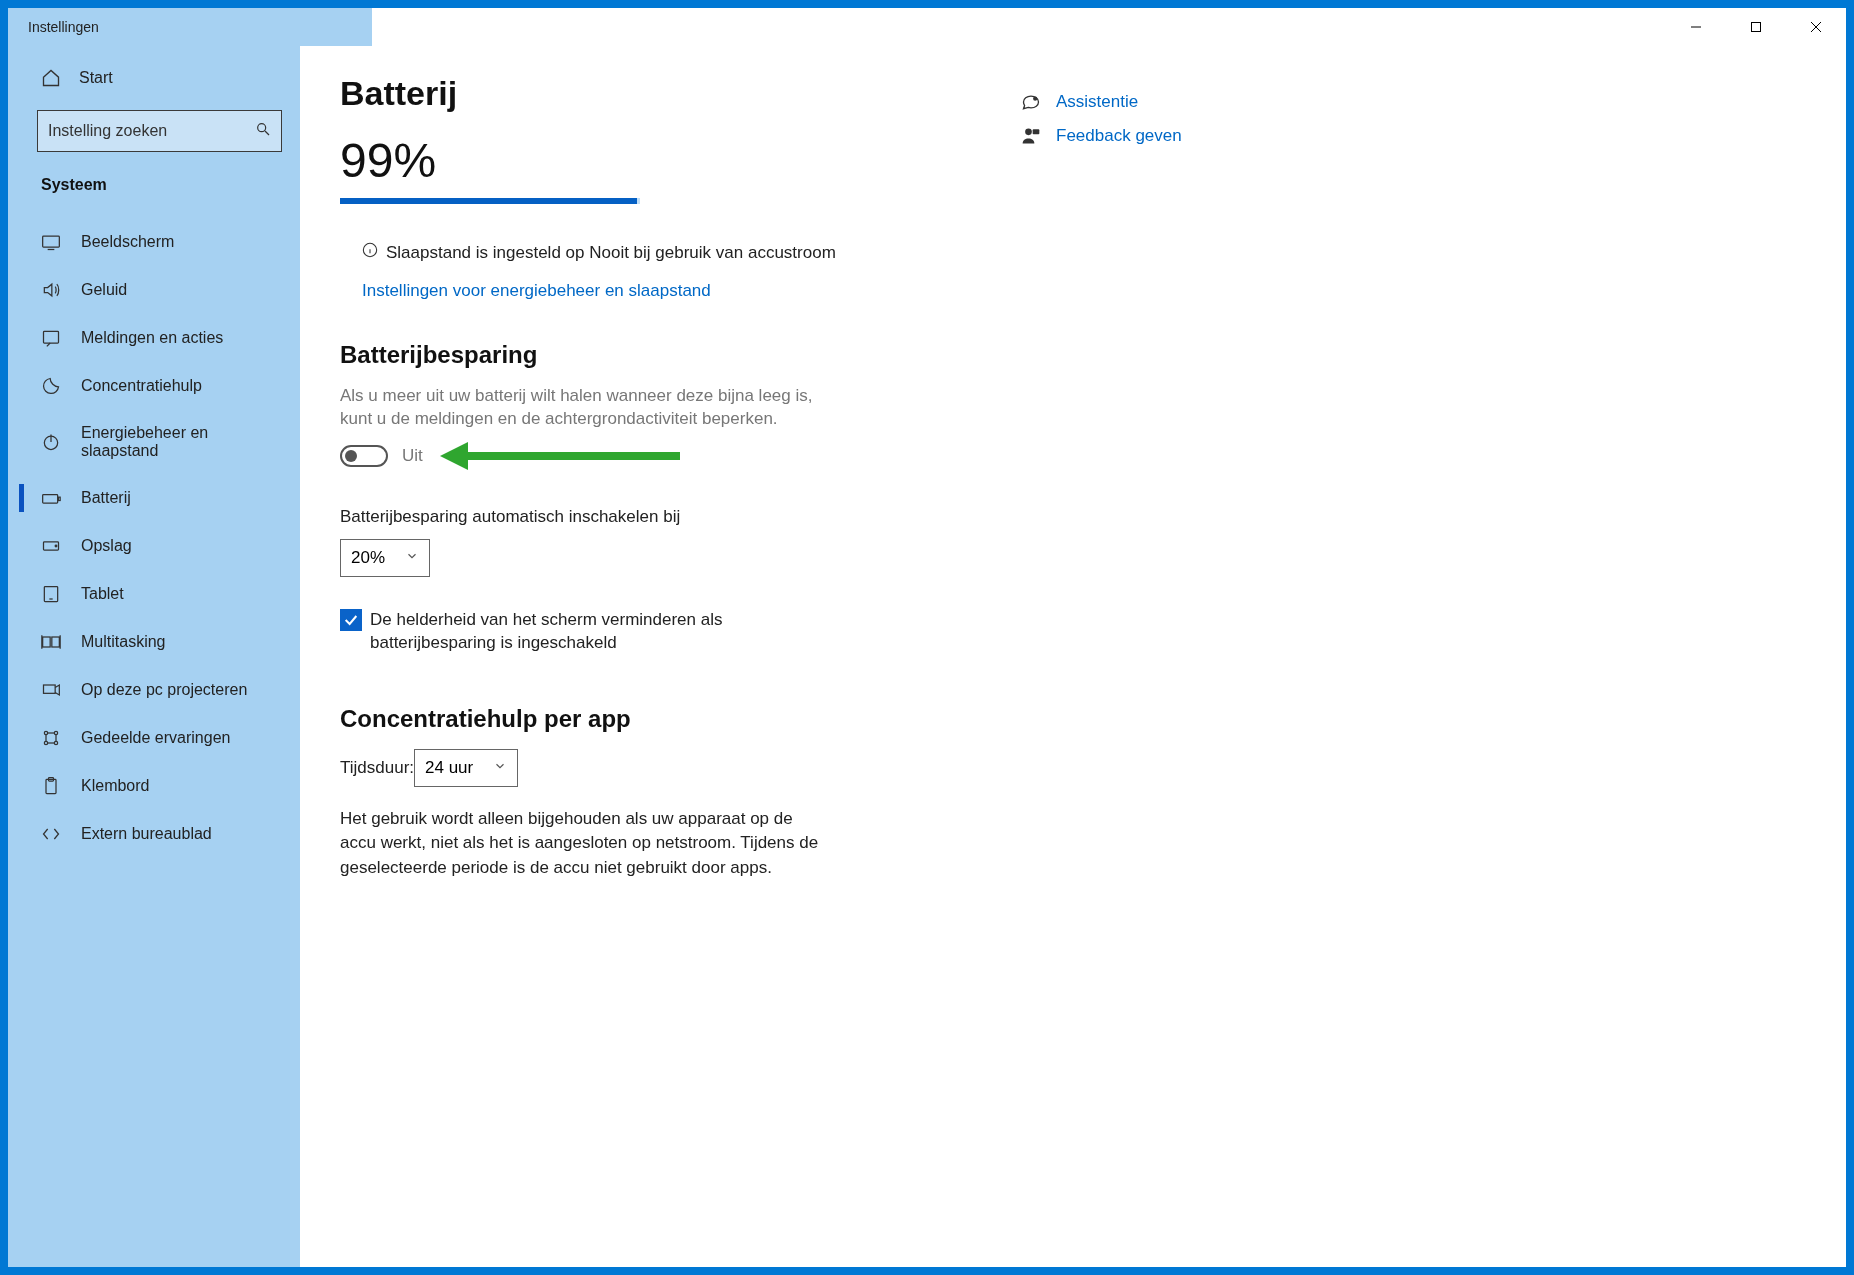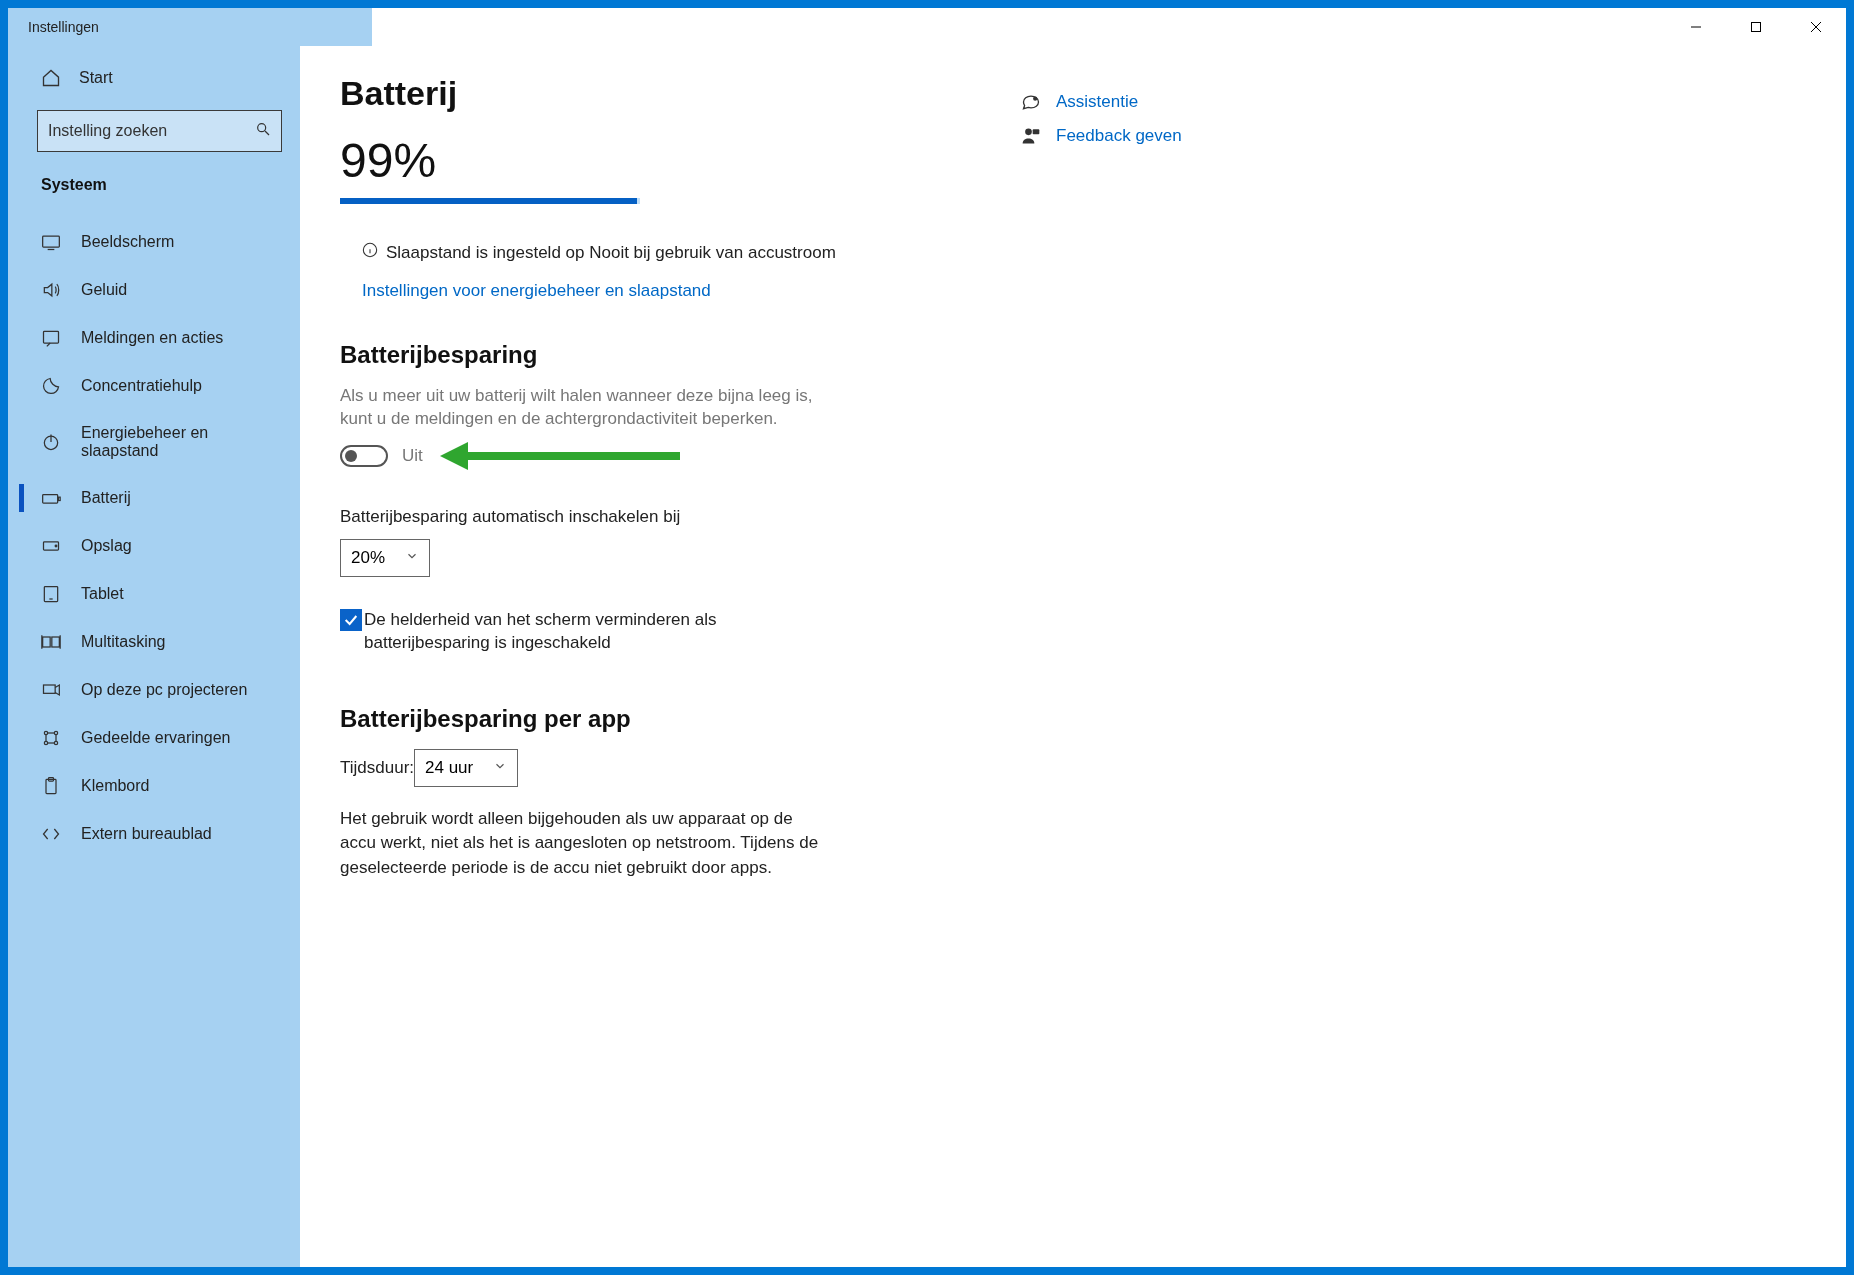--- a/index.html
+++ b/index.html
@@ -241,21 +241,21 @@
     align-items: center;
     gap: 20px;
     cursor: pointer;
     background: #fff;
     margin-bottom: 32px;
   }
   .select .chev { color: #555; }
   .check-row {
     display: flex;
     align-items: flex-start;
-    gap: 2px;
+    gap: 8px;
     margin-bottom: 50px;
   }
   .checkbox {
     width: 22px;
     height: 22px;
     background: #0a63c9;
     display: flex;
     align-items: center;
     justify-content: center;
     color: #fff;
@@ -510,21 +510,21 @@
 
         <div class="check-row">
           <div class="checkbox">
             <svg width="16" height="16" viewBox="0 0 24 24" fill="none" stroke="#fff" stroke-width="3">
                 <polyline points="4 12 10 18 20 6"></polyline>
               </svg>
           </div>
           <span class="check-text">De helderheid van het scherm verminderen als batterijbesparing is ingeschakeld</span>
         </div>
 
-        <h2 class="section-title">Batterijbesparing per app</h2>
+        <h2 class="section-title">Concentratiehulp per app</h2>
         <div class="inline-row">
           <span style="font-size:17px;color:#222">Tijdsduur:</span>
           <div class="select" style="margin-bottom:0">
             <span>24 uur</span>
             <span class="chev"><svg width="14" height="14" viewBox="0 0 24 24" fill="none" stroke="#555" stroke-width="2">
                   <polyline points="6 9 12 15 18 9"></polyline>
                 </svg></span>
           </div>
         </div>
         <p class="para">Het gebruik wordt alleen bijgehouden als uw apparaat op de accu werkt, niet als het is aangesloten op netstroom. Tijdens de geselecteerde periode is de accu niet gebruikt door apps.</p>

